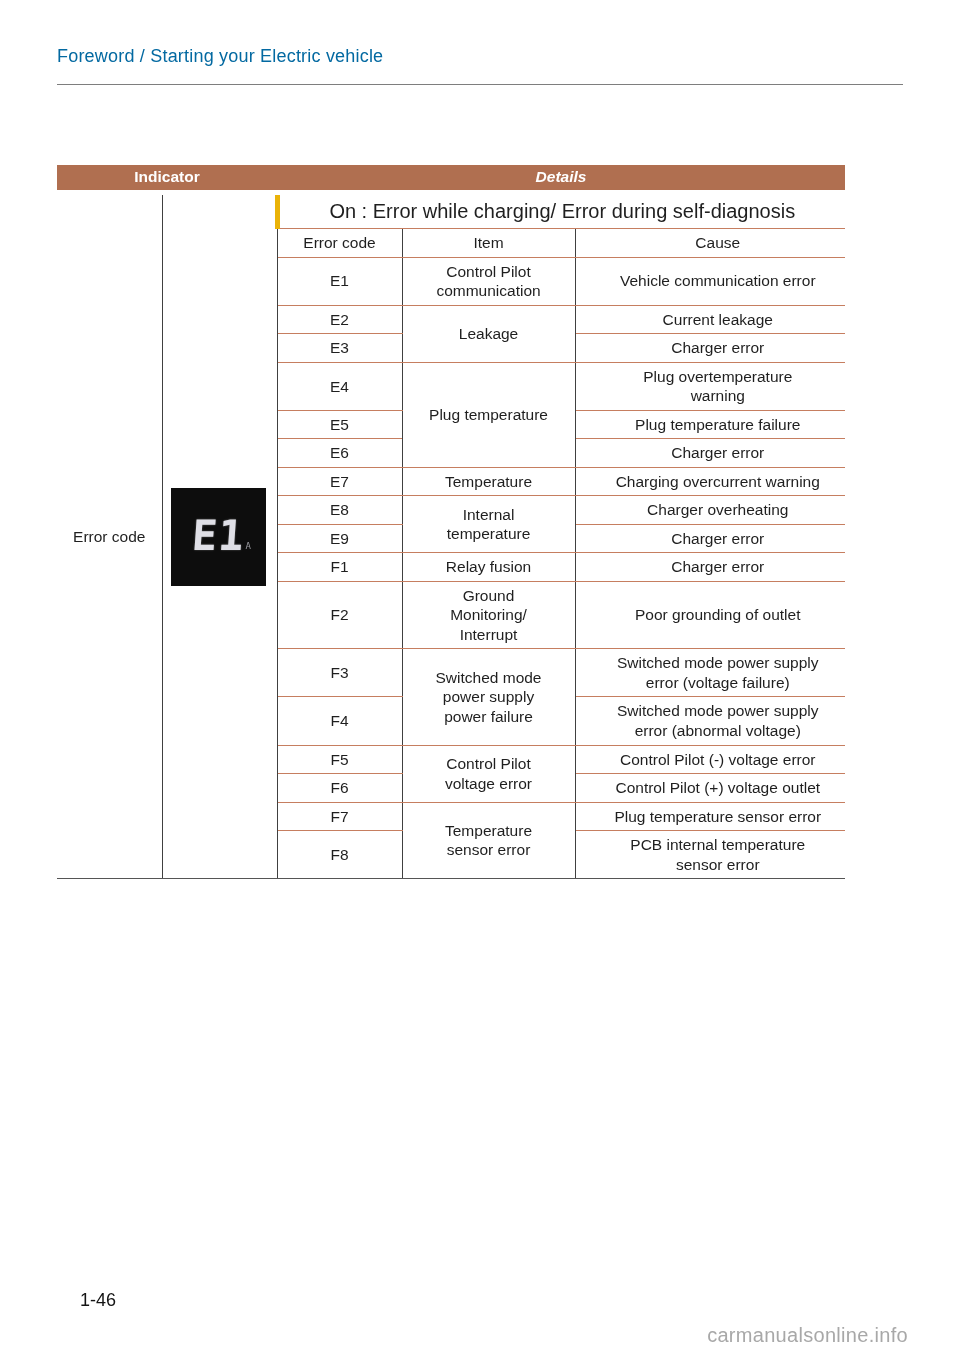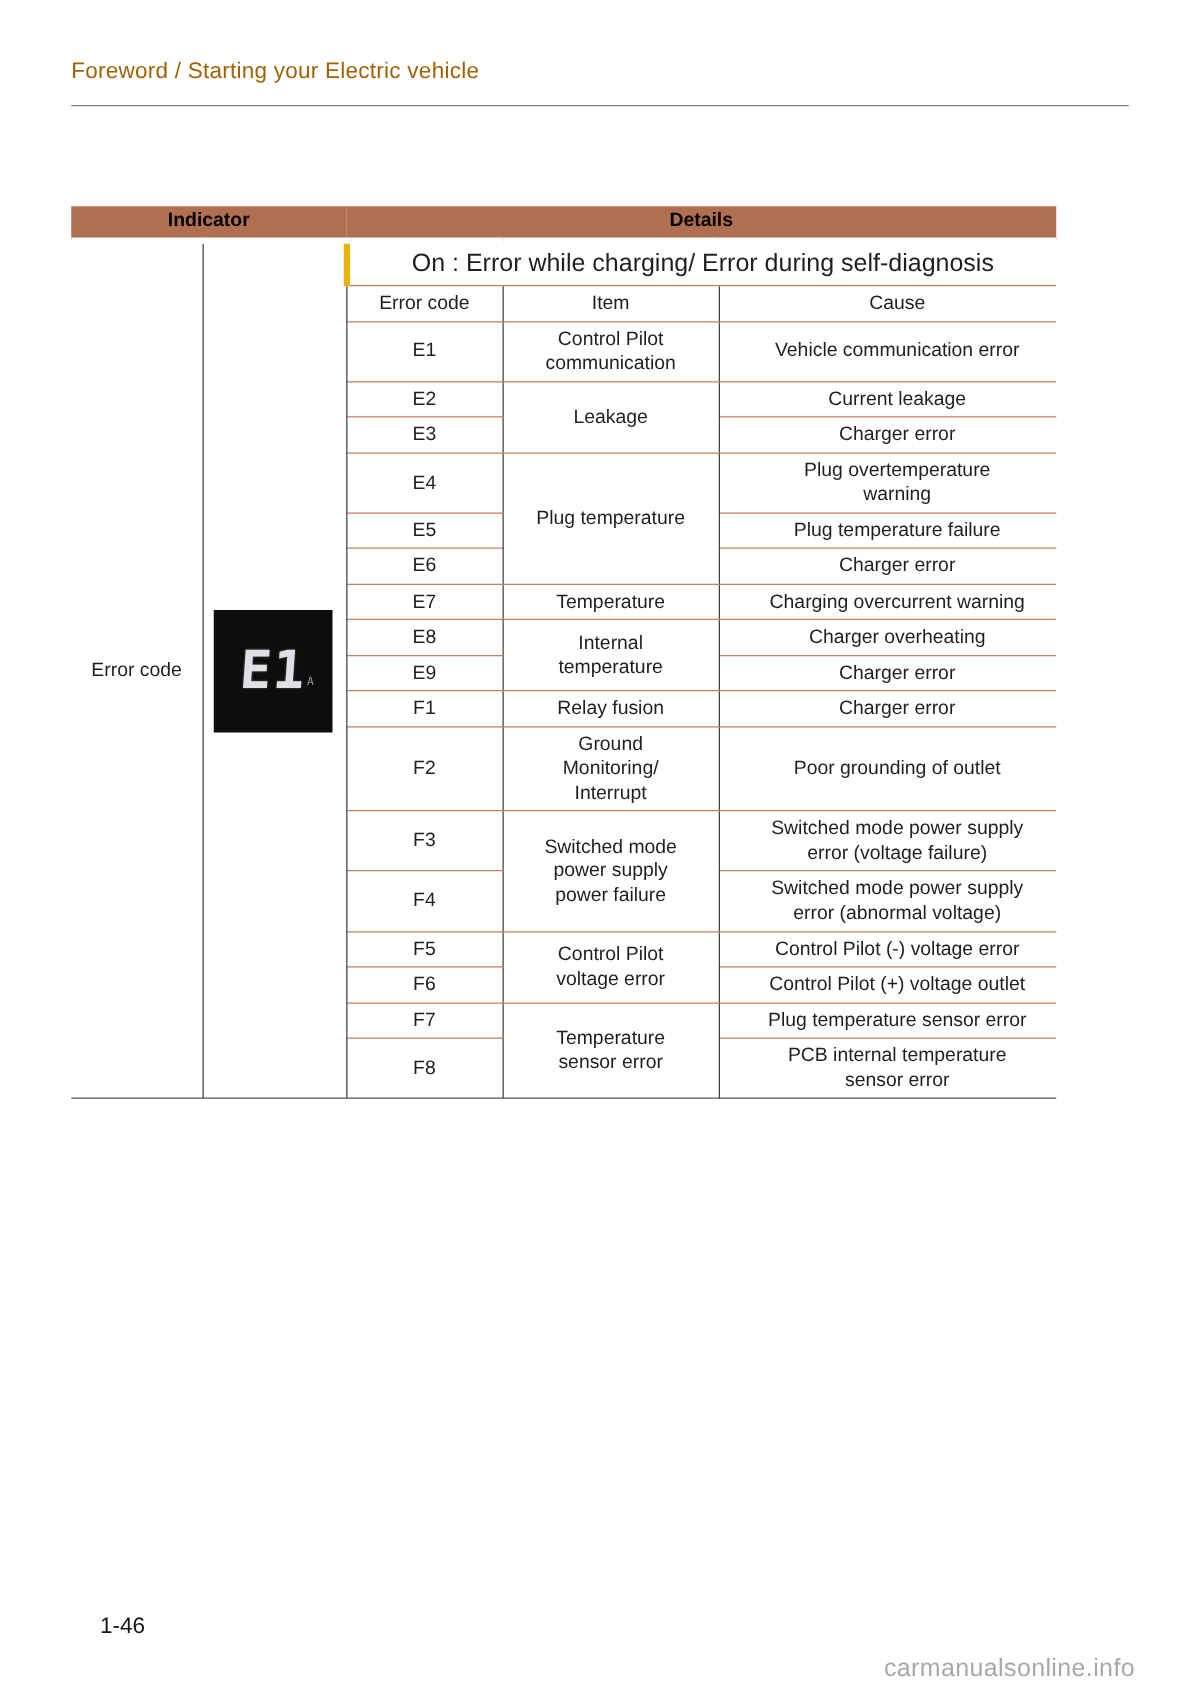--- a/index.html
+++ b/index.html
@@ -4,37 +4,37 @@
 <style>
   * { margin:0; padding:0; box-sizing:border-box; }
   html,body { background:#ffffff; }
   body {
     width:960px; height:1362px; position:relative;
     font-family:"Liberation Sans", sans-serif;
     color:#1f1f1f;
   }
   .breadcrumb {
     position:absolute; left:57px; top:46px;
-    font-size:18px; color:#a16207; letter-spacing:0.2px;
+    font-size:18px; color:#0369a1; letter-spacing:0.2px;
   }
   .rule {
     position:absolute; left:57px; top:84px; width:846px; height:1px;
     background:#7e7e7e; border:none;
   }
   table.err-table {
     position:absolute; left:57px; top:165px; width:788px;
     border-collapse:collapse; table-layout:fixed;
     font-size:15.5px;
   }
   .mainhead th {
-    background:#b06f50; color:#000000; font-weight:bold;
+    background:#b06f50; color:#ffffff; font-weight:bold;
     font-size:15.5px; text-align:center; padding:3px 2px 4px;
     border:none; border-bottom:5px solid #ffffff;
   }
-  .th-det { border-left:3px solid #ffffff; }
+  .th-det { border-left:3px solid #ffffff;font-style:italic; }
   td {
     text-align:center; vertical-align:middle;
     padding:4px 5px; line-height:1.26; white-space:pre-line;
   }
   .body-cell {
     border-left:1px solid #404040; border-right:1px solid #404040;
     border-top:1px solid #c67e60; border-bottom:1px solid #c67e60;
   }
   .on-row {
     border-left:5px solid #eab308; border-right:none;

